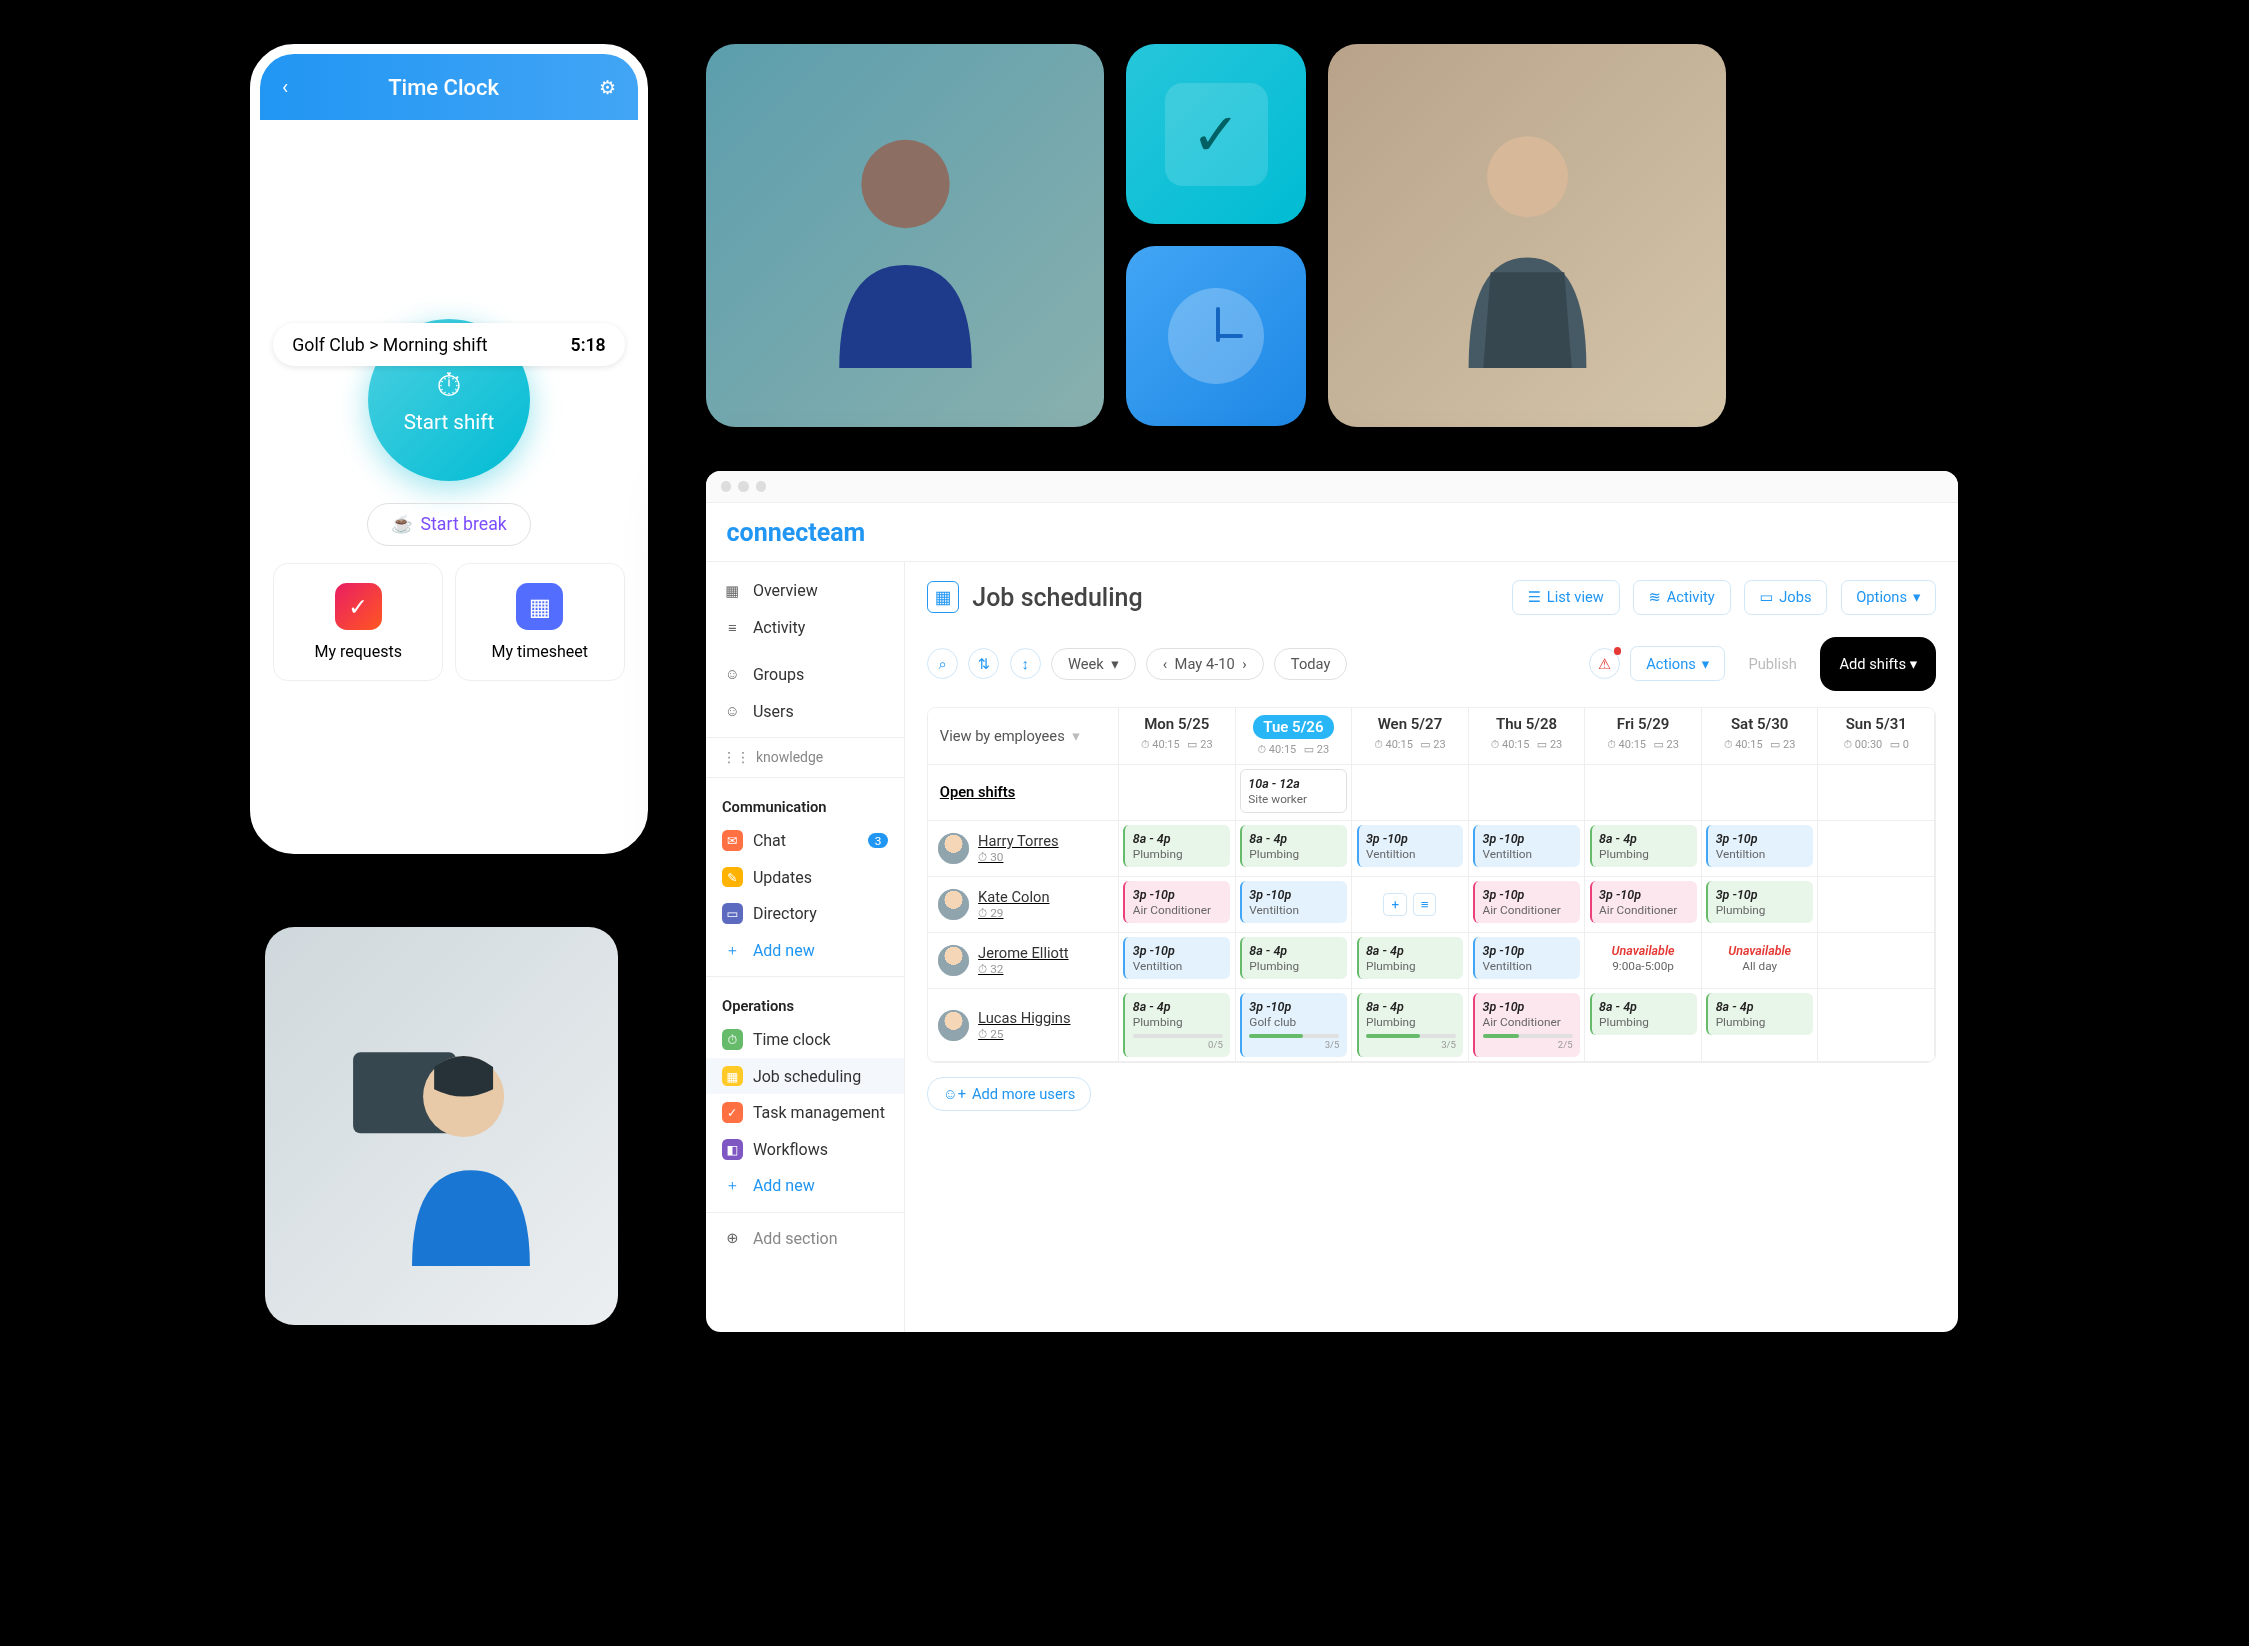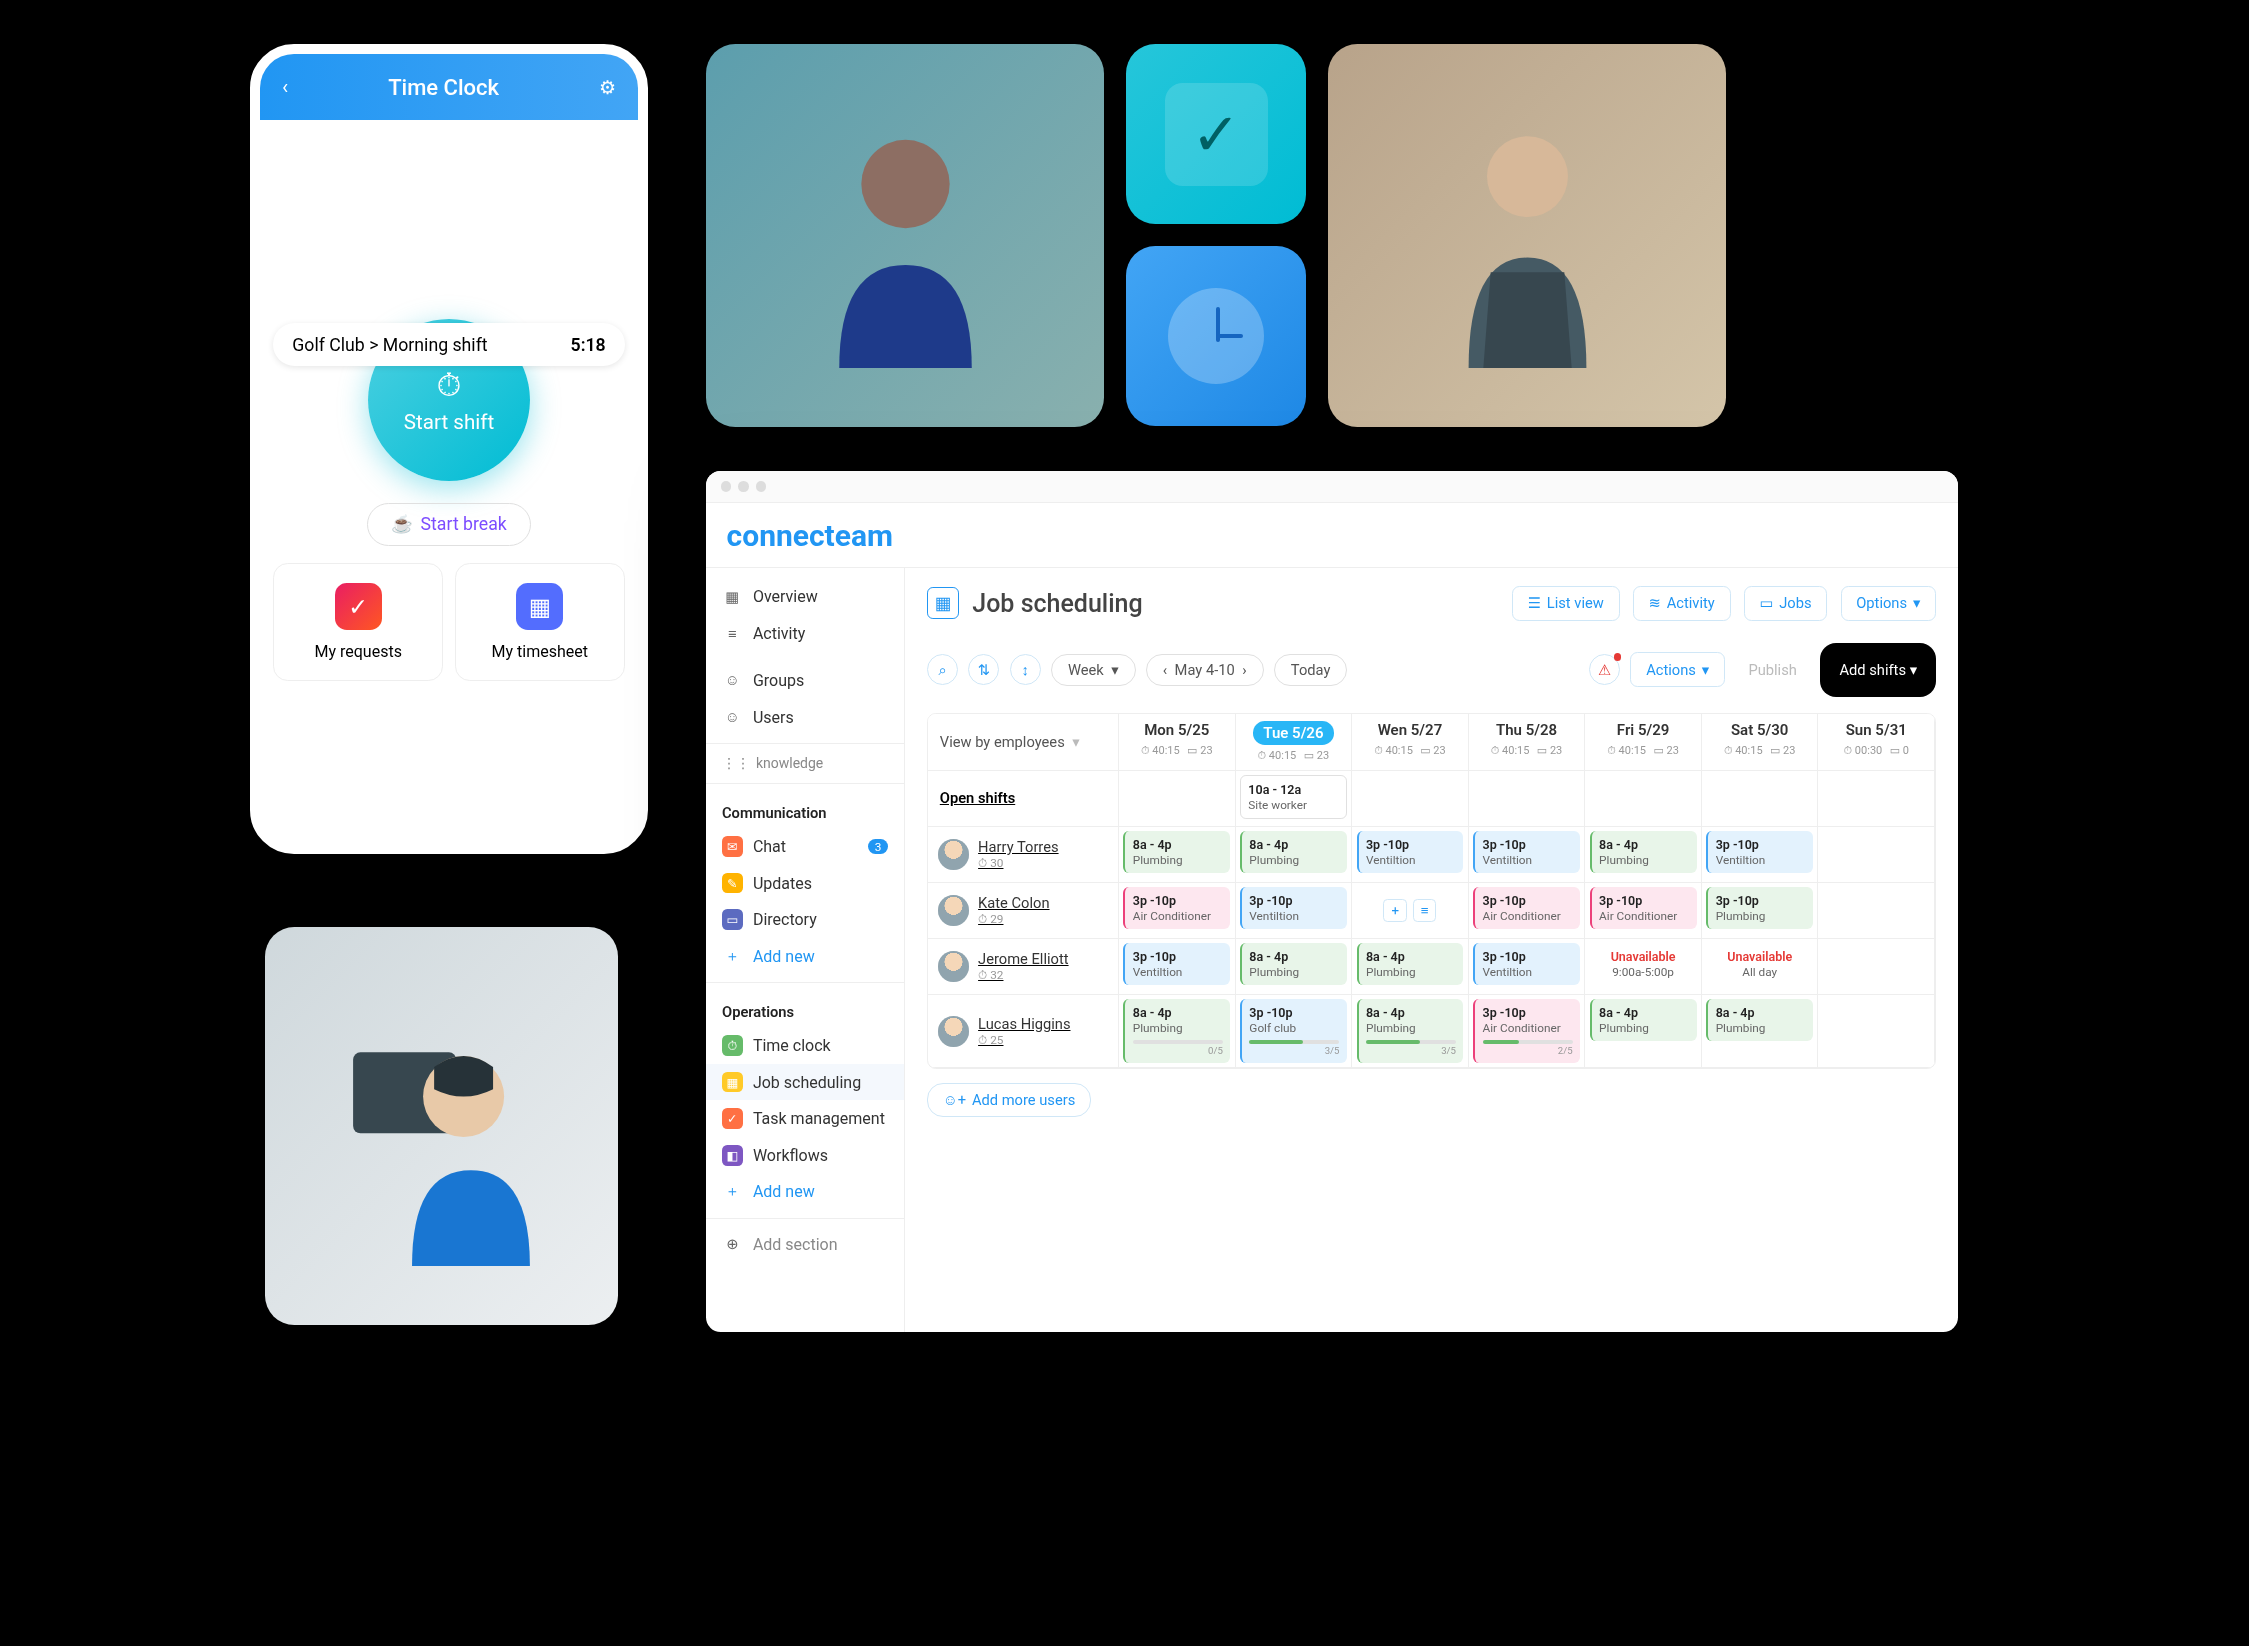--- a/index.html
+++ b/index.html
@@ -39,21 +39,21 @@
 .hero-icon.clock .inner::after { content:""; position:absolute; left:50%; top:20%; width:4.4px; height:35px; background:#1565c0; border-radius:2.2px; }
 .hero-icon.clock .inner::before { content:""; position:absolute; left:50%; top:48%; width:26.5px; height:4.4px; background:#1565c0; border-radius:2.2px; }
 
 
 .photo-bottom { position:absolute; left:14.7px; top:883px; width:353px; height:398px; border-radius:29.4px; background:linear-gradient(135deg,#cfd8dc,#eceff1); display:flex; align-items:center; justify-content:center; color:#555; font-size:16px; }
 
 
 .desktop { position:absolute; left:456px; top:427px; width:1252px; height:861px; background:#fff; border-radius:14.7px; box-shadow:0 22px 74px rgba(0,0,0,.4); overflow:hidden; }
 .titlebar { height:32px; background:#fafafa; display:flex; align-items:center; padding:0 14.7px; gap:7.4px; border-bottom:0.7px solid #eee; }
 .titlebar .dot { width:10.3px; height:10.3px; border-radius:50%; background:#ddd; }
-.logo { padding:14.7px 20.6px; font-size:30px; font-weight:700; color:#2196f3; border-bottom:0.7px solid #eee; }
+.logo { padding:14.7px 20.6px; font-size:25px; font-weight:700; color:#2196f3; border-bottom:0.7px solid #eee; }
 .desktop-body { display:flex; height:calc(100% - 81px); }
 .sidebar { width:199px; border-right:0.7px solid #eee; padding:10.3px 0; overflow:hidden; font-size:16px; }
 .side-item { display:flex; align-items:center; gap:10.3px; padding:8px 16px; color:#333; cursor:pointer; }
 .side-item.active { background:#f4f8fd; }
 .side-item .ic { width:20.6px; height:20.6px; border-radius:5.2px; display:flex; align-items:center; justify-content:center; font-size:12.5px; color:#fff; }
 .side-item .ic.plain { color:#666; background:transparent; font-size:14.7px; }
 .side-section { padding:13.3px 16px 5.9px; font-size:14.7px; font-weight:600; color:#222; }
 .side-sub { padding:4.4px 16px; font-size:14px; color:#888; display:flex; align-items:center; gap:5.9px; }
 .badge { margin-left:auto; background:#2196f3; color:#fff; border-radius:7.4px; padding:0.7px 6.6px; font-size:11.8px; }
 .add-link { color:#2196f3; }
@@ -80,21 +80,21 @@
 .grid-head .cell.day.active .dname { background:#29b6f6; color:#fff; border-radius:11.8px; padding:2.9px 10.3px; display:inline-block; }
 .grid-head .cell.day .meta { font-size:11px; color:#999; margin-top:4.4px; display:flex; justify-content:center; gap:7.4px; }
 .grid-row { display:flex; border-bottom:0.7px solid #eee; min-height:56px; }
 .grid-row .rcell { border-right:0.7px solid #eee; padding:4.4px; flex:1; }
 .grid-row .rcell.first { width:191px; flex:none; display:flex; align-items:center; gap:8.8px; padding:7.4px 10.3px;text-decoration:underline; }
 .grid-row .rcell.first .av { width:31px; height:31px; border-radius:50%; background:#cfd8dc; }
 .grid-row .rcell.first .uname { font-size:14.7px; color:#333; }
 .grid-row .rcell.first .umeta { font-size:11.8px; color:#999; }
 .open-row .rcell.first { font-weight:600; font-size:14.7px; padding:14.7px 11.8px; }
 .shift { border-radius:5.9px; padding:5.9px 7.4px; font-size:12.5px; line-height:1.25; }
-.shift .t { font-weight:600; color:#222; }
+.shift .t { font-weight:600; color:#222;font-style:italic; }
 .shift .s { color:#666; font-size:11.8px; }
 .shift.green { background:#e8f5e9; border-left:2.9px solid #66bb6a; }
 .shift.blue { background:#e3f2fd; border-left:2.9px solid #42a5f5; }
 .shift.pink { background:#fde7ef; border-left:2.9px solid #ec407a; }
 .shift.white { background:#fff; border:0.7px solid #e0e0e0; }
 .shift.red { color:#e53935; text-align:center; background:transparent; }
 .shift.red .t { color:#e53935; }
 .cell-actions { display:flex; gap:5.9px; justify-content:center; align-items:center; height:100%; }
 .cell-actions span { width:23.6px; height:23.6px; border:0.7px solid #d0e7f7; border-radius:4.4px; display:flex; align-items:center; justify-content:center; color:#2196f3; font-size:13.3px; }
 .add-users { margin-top:13.3px; }

